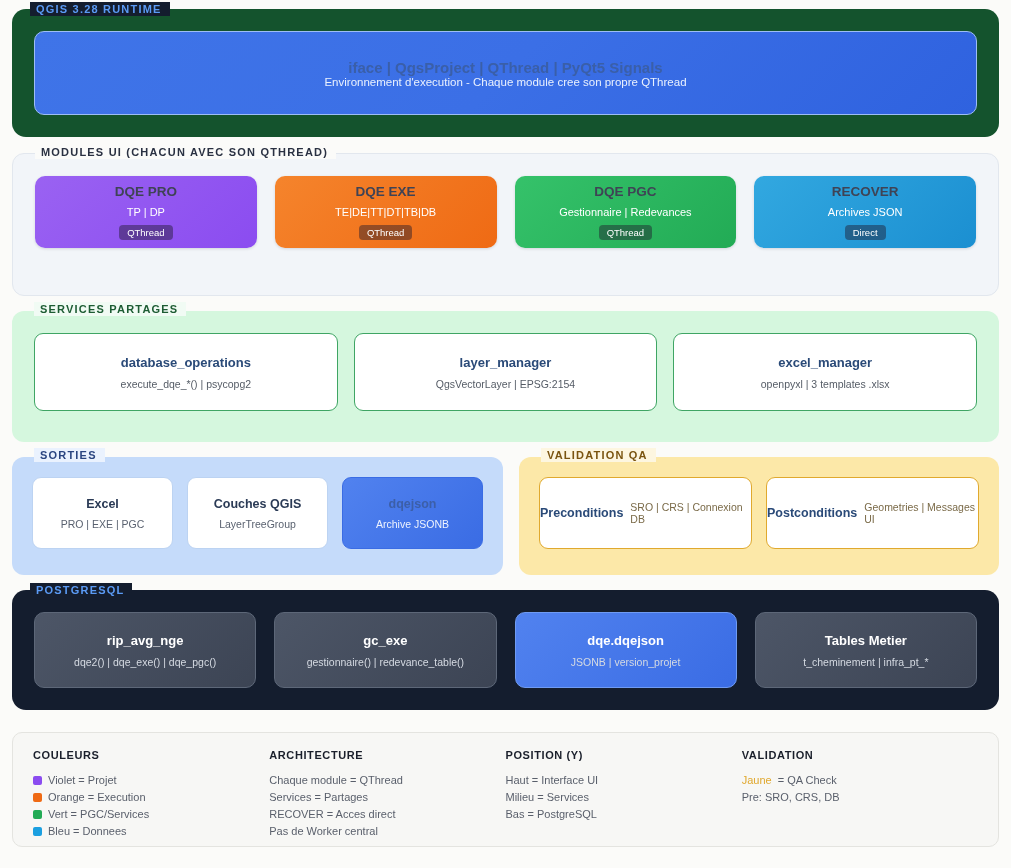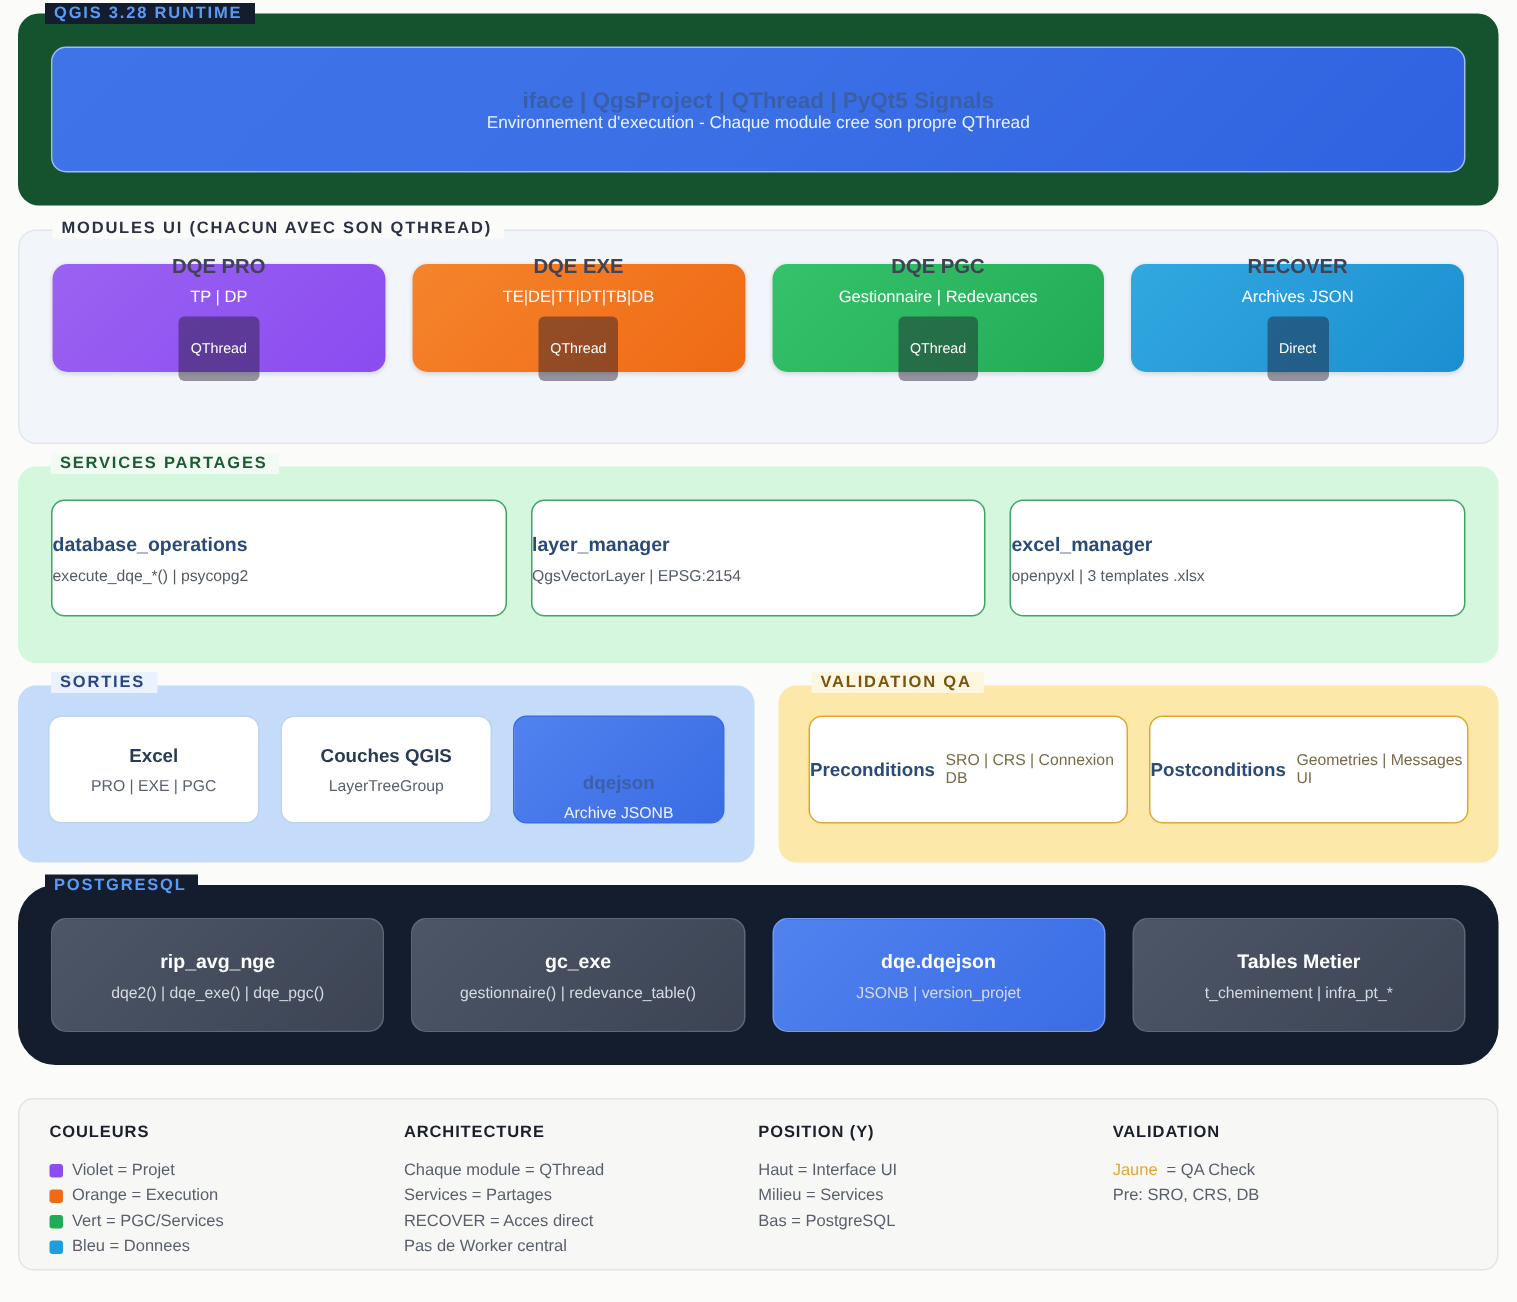--- a/index.html
+++ b/index.html
@@ -110,21 +110,21 @@
   }
   .mod-sub {
     font-size: 11px;
     color: #ffffff;
   }
   .mod-badge {
     font-size: 9.5px;
     color: #ffffff;
     background: rgba(30, 25, 45, .45);
     border-radius: 4px;
-    padding: 16px 8px;
+    padding: 2px 8px;
   }
   .m-purple { background: linear-gradient(135deg, #9a62f2 0%, #8b4cf0 100%); }
   .m-orange { background: linear-gradient(135deg, #f5842c 0%, #ef6a14 100%); }
   .m-green  { background: linear-gradient(135deg, #35c26a 0%, #22ab55 100%); }
   .m-blue   { background: linear-gradient(135deg, #32a8e0 0%, #1b8fd1 100%); }
 
   
   .services {
     margin: 15px 6px 0 6px;
     background: #d5f7de;
@@ -140,21 +140,21 @@
     gap: 16px;
   }
   .svc-card {
     flex: 1;
     height: 76px;
     background: #ffffff;
     border: 1px solid #3fa564;
     border-radius: 9px;
     display: flex;
     flex-direction: column;
-    align-items: flex-start;
+    align-items: center;
     justify-content: center;
     gap: 8px;
   }
   .svc-name {
     font-size: 13px;
     font-weight: bold;
     color: #2a4a78;
   }
   .svc-sub {
     font-size: 10.5px;
@@ -198,21 +198,20 @@
     border-radius: 9px;
     display: flex;
     flex-direction: column;
     align-items: center;
     justify-content: center;
     gap: 7px;
   }
   .out-card.hl {
     background: linear-gradient(135deg, #5182ef 0%, #3a6ce4 100%);
     border-color: #3a6ce4;
-    justify-content: flex-end;
   }
   .out-name { font-size: 12.5px; font-weight: bold; color: #2a3a55; }
   .out-sub  { font-size: 10.5px; color: #5a6270; }
   .out-card.hl .out-name { color: #3c5fa8; }
   .out-card.hl .out-sub  { color: #eef3fe; }
 
   .qa-card {
     flex: 1;
     height: 70px;
     background: #ffffff;
@@ -226,21 +225,21 @@
   }
   .qa-name { font-size: 12.5px; font-weight: bold; color: #2a4a78; }
   .qa-sub  { font-size: 10.5px; color: #7a6a48; }
 
   
   .postgres {
     margin: 15px 6px 0 6px;
     background: #141d2e;
     height: 120px;
     padding: 22px;
-    border-radius: 25px;
+    border-radius: 14px;
   }
   .postgres .sec-label {
     color: #5b9bf5;
     background: #141d2e;
     top: -7px;
     left: 18px;
   }
   .pg-row { display: flex; gap: 18px; }
   .pg-card {
     flex: 1;

